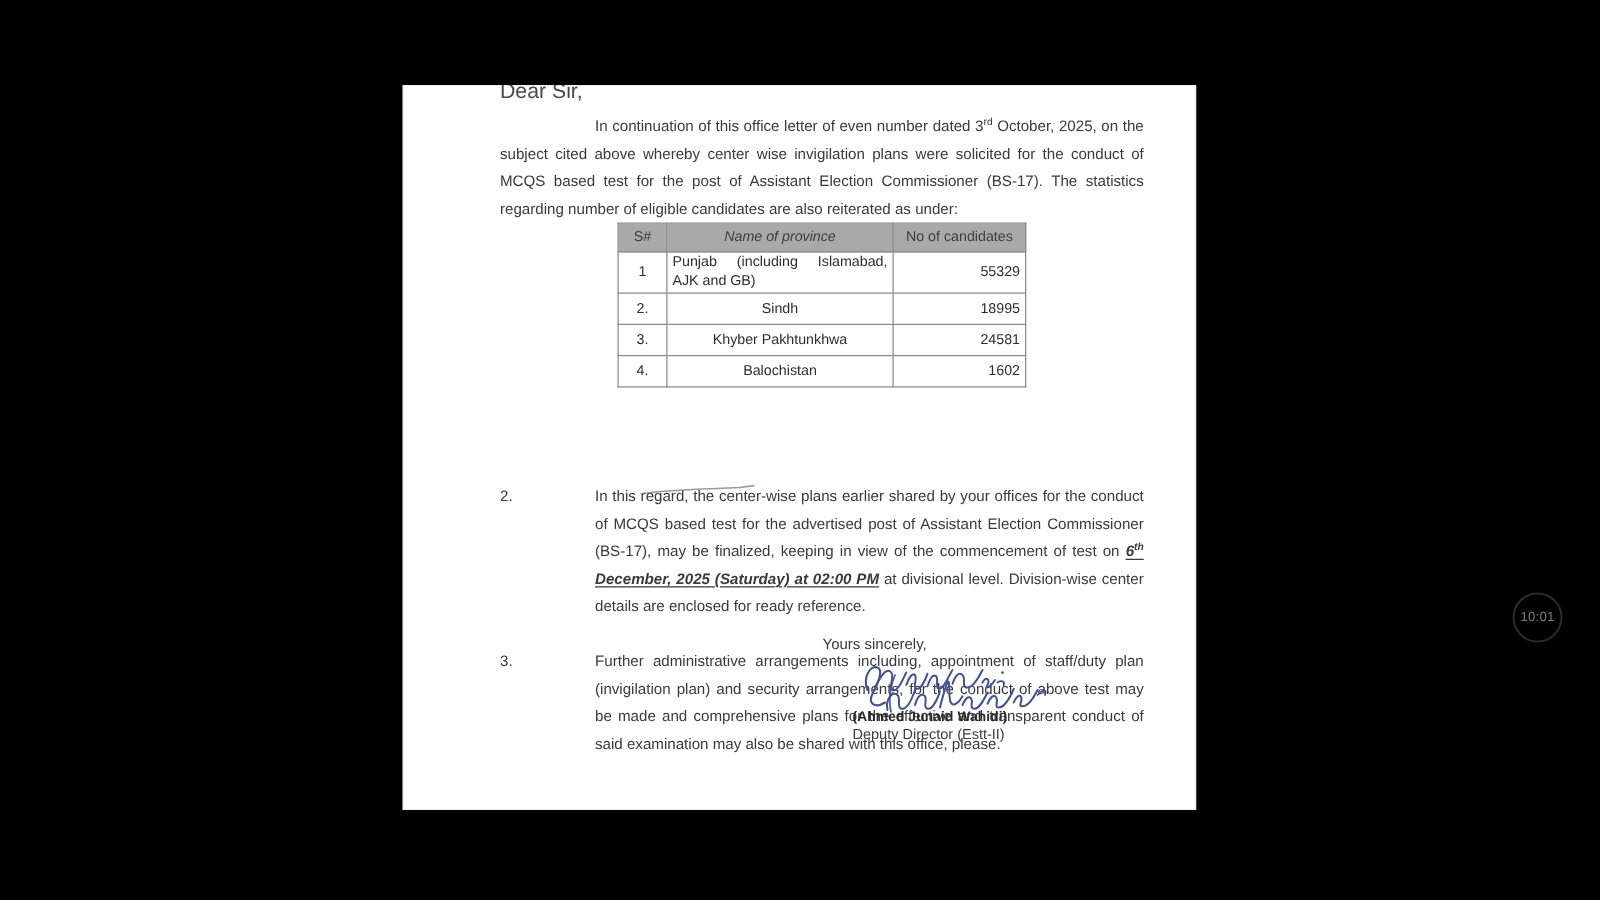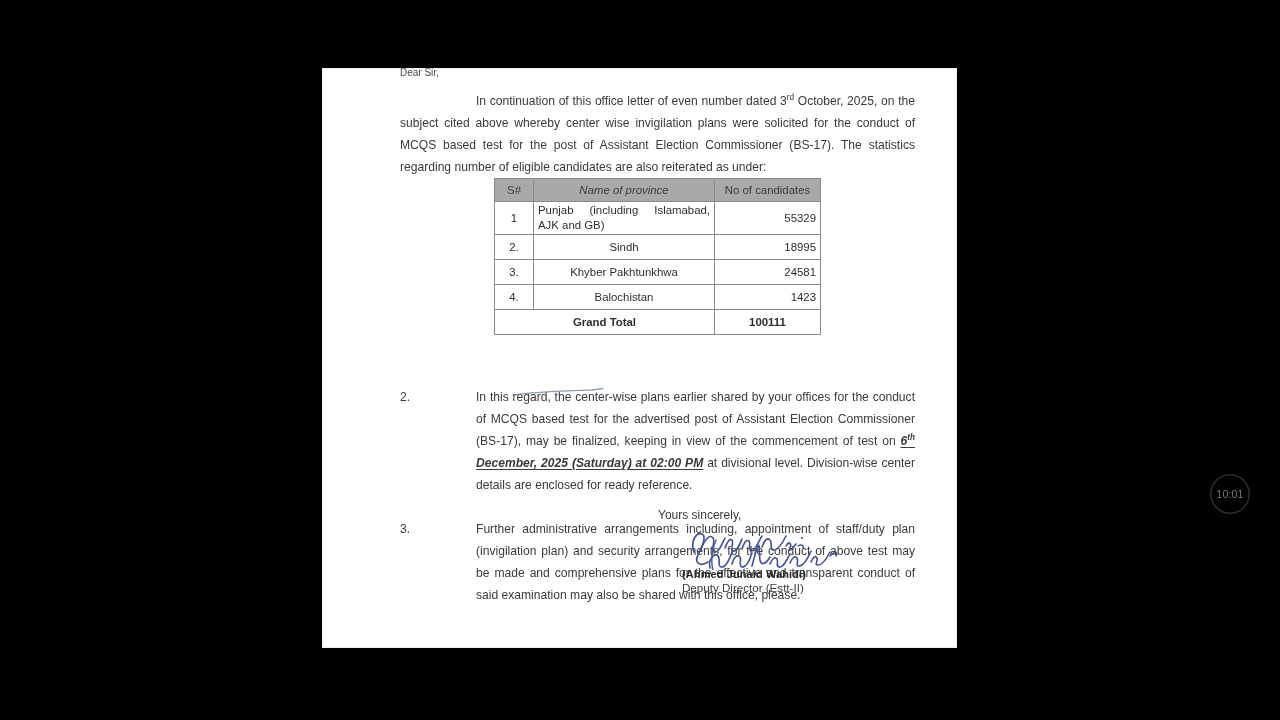--- a/index.html
+++ b/index.html
@@ -39,21 +39,21 @@
     font-family: "Liberation Sans", sans-serif;
     color: #3a3a3a;
     font-size: 12.1px;
     line-height: 22px;
   }
 
   .salutation {
     position: absolute;
     left: 0;
     top: -6px;
-    font-size: 10px;
+    font-size: 17px;
     color: #4a4a4a;
     white-space: nowrap;
   }
 
   .para {
     text-align: justify;
     text-justify: inter-word;
     margin: 0;
   }
 
@@ -255,25 +255,21 @@
               <td class="col-num">18995</td>
             </tr>
             <tr>
               <td class="col-sn">3.</td>
               <td class="col-prov">Khyber Pakhtunkhwa</td>
               <td class="col-num">24581</td>
             </tr>
             <tr>
               <td class="col-sn">4.</td>
               <td class="col-prov">Balochistan</td>
-              <td class="col-num">1423</td>
-            </tr>
-            <tr class="total">
-              <td colspan="2">Grand Total</td>
-              <td class="col-num">100111</td>
+              <td class="col-num">1602</td>
             </tr>
           </tbody>
         </table>
       </div>
 
       <div class="num-para" style="margin-top:208px;">
         <span class="num">2.</span>
         <span class="txt"><span>In this regard, the center-wise plans earlier shared by your offices for the conduct of MCQS based test for the advertised post of Assistant Election Commissioner (BS-17), may be finalized, keeping in view of the commencement of test on </span><span class="emph-date"><span>6</span><sup>th</sup><span> December, 2025 (Saturday) at 02:00 PM</span></span><span> at divisional level. Division-wise center details are enclosed for ready reference.</span></span>
       </div>
 

